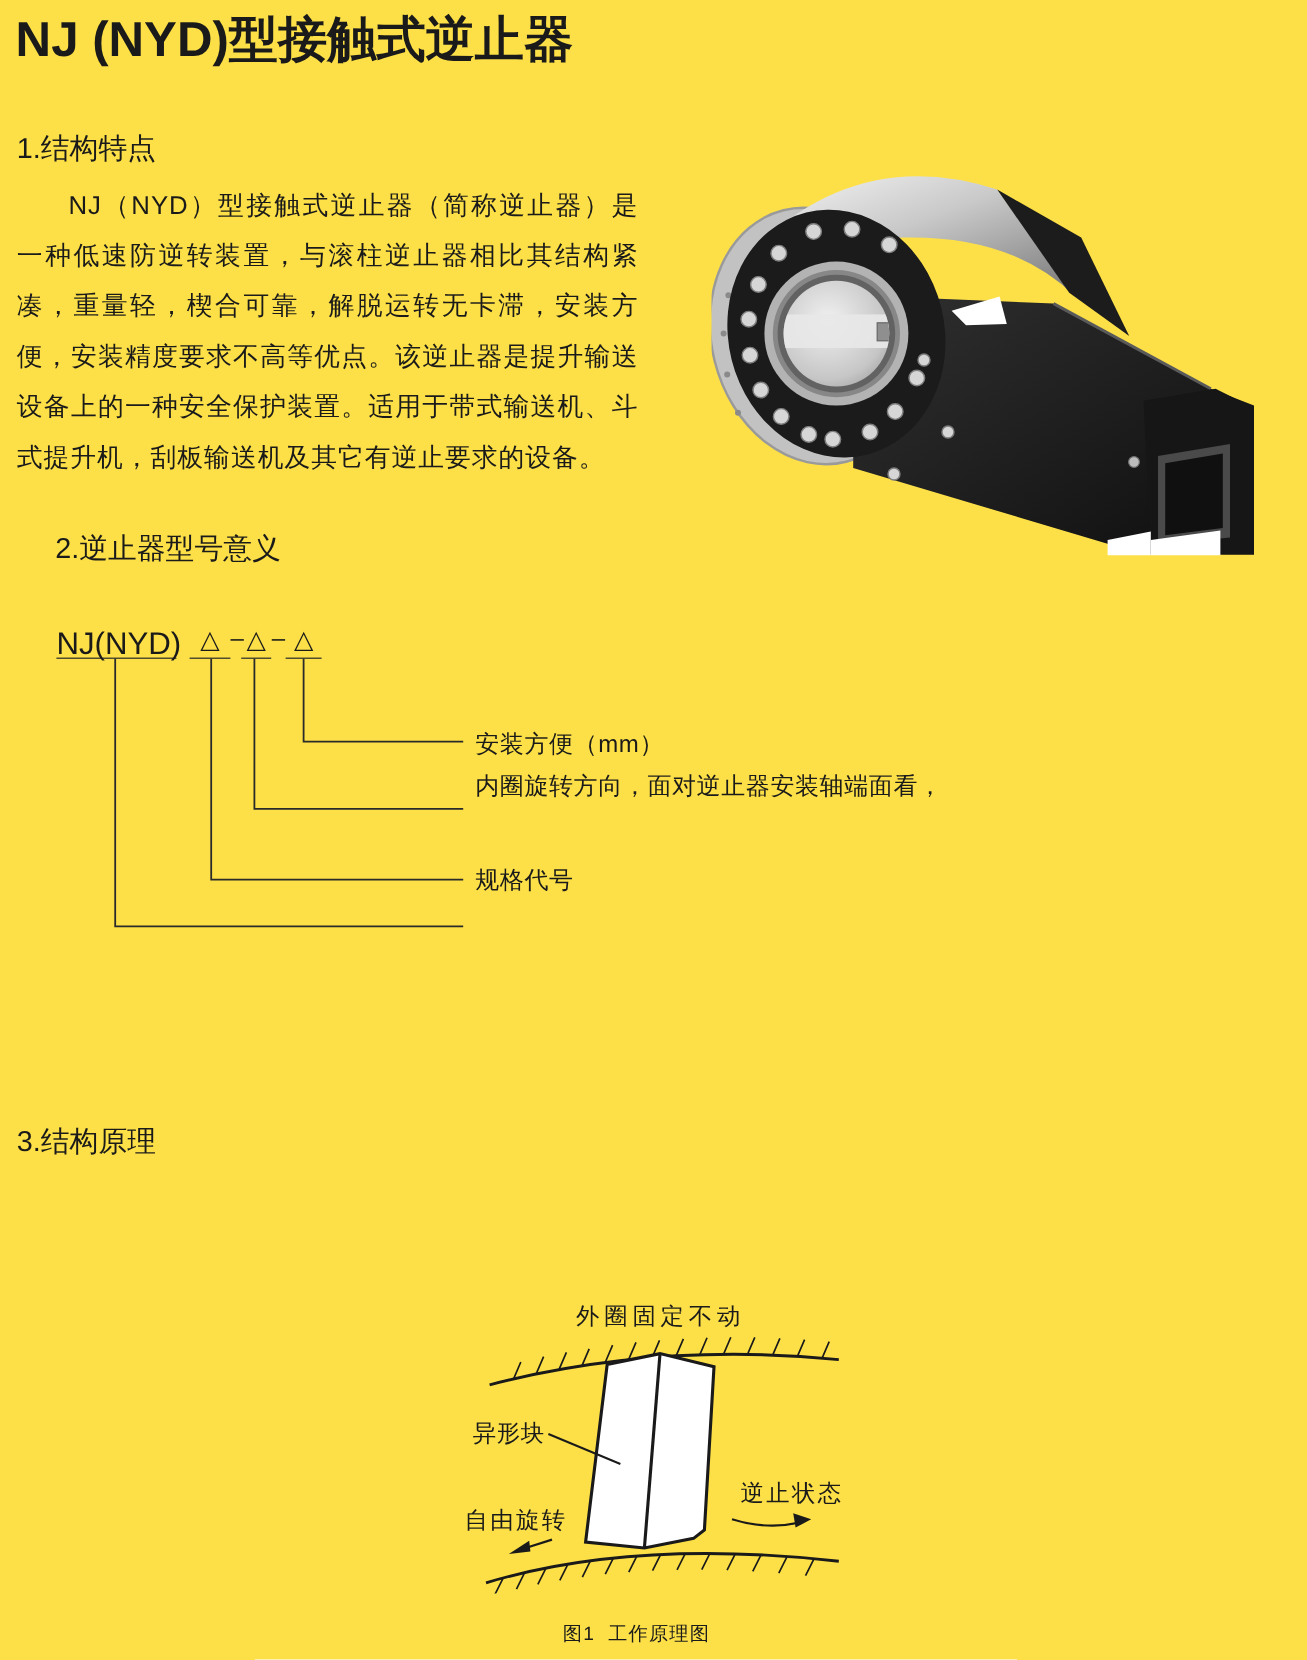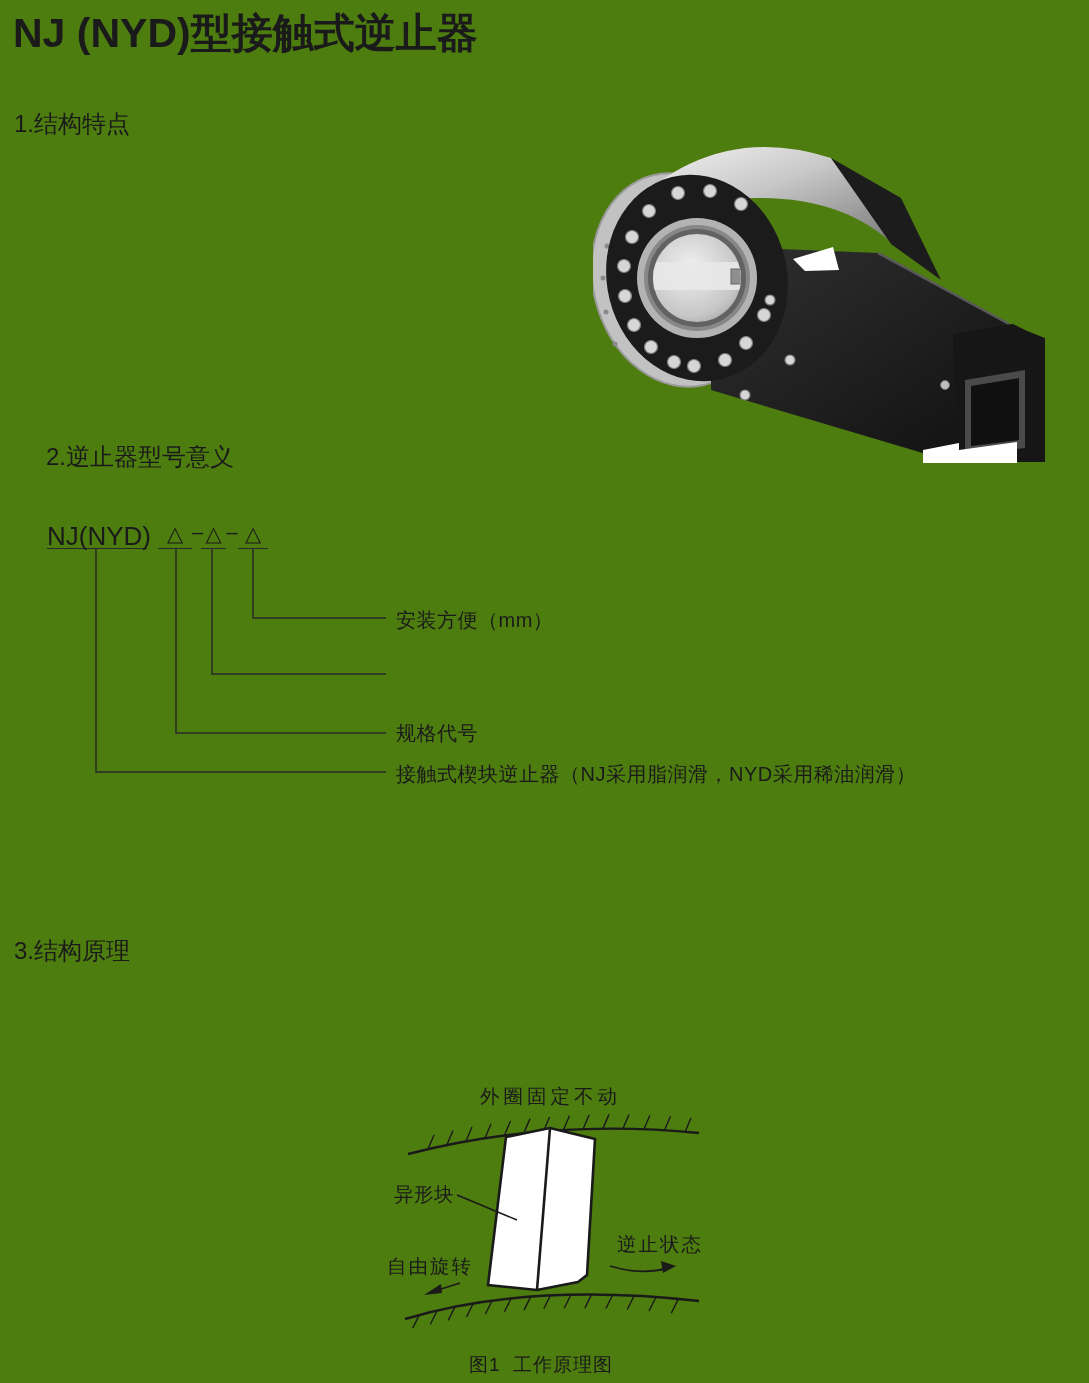--- a/index.html
+++ b/index.html
@@ -1,20 +1,20 @@
 <!DOCTYPE html>
 <html><head>
 <meta charset="utf-8">
 <style>
   html,body{margin:0;padding:0;background:#ffffff;}
   .page{
     position:relative;
     width:1089px;
     height:1383px;
-    background:#4d7c0f;
+    background:#fde047;
     font-family:"Liberation Sans", sans-serif;
     color:#1a1a1a;
     overflow:hidden;
   }
   .abs{position:absolute;}
   .title{
     left:13px; top:6px;
     font-size:41px; font-weight:700; letter-spacing:0px;
     white-space:nowrap;
   }
@@ -55,32 +55,33 @@
   .co-dir1{top:642px;}
   .co-dir2{top:682px;}
   .co-spec{top:720px;}
   .co-type{top:761px;}
   .fig-label{font-size:19.5px; letter-spacing:0.5px; white-space:nowrap;}
   .fl-outer{left:480px; top:1083px; letter-spacing:4px;}
   .fl-wedge{left:394px; top:1181px;text-align:right;}
   .fl-backstop{left:617px; top:1231px; letter-spacing:2px;}
   .fl-free{left:387px; top:1253px; letter-spacing:2px;}
   .caption{
-    left:469px; top:1352px; font-size:19px; letter-spacing:1px; white-space:pre;
+    left:469px; top:1352px; font-size:16px; letter-spacing:1px; white-space:pre;
   }
   svg{display:block;}
 </style>
 </head>
 <body>
 
 <div class="page">
 
   <div class="abs title">NJ (NYD)型接触式逆止器</div>
 
   <div class="abs h2" style="left:14px; top:108px;">1.结构特点</div>
+  <div class="abs body-par par1">NJ（NYD）型接触式逆止器（简称逆止器）是一种低速防逆转装置，与滚柱逆止器相比其结构紧凑，重量轻，楔合可靠，解脱运转无卡滞，安装方便，安装精度要求不高等优点。该逆止器是提升输送设备上的一种安全保护装置。适用于带式输送机、斗式提升机，刮板输送机及其它有逆止要求的设备。</div>
 
   <div class="abs" style="left:593px; top:128px; width:452px; height:335px;">
     <svg width="452" height="335" viewBox="0 0 452 335">
       <defs>
         <linearGradient id="drumG" x1="0" y1="0" x2="1" y2="1">
           <stop offset="0" stop-color="#f7f7f7"></stop>
           <stop offset="0.45" stop-color="#c9c9c9"></stop>
           <stop offset="1" stop-color="#777777"></stop>
         </linearGradient>
         <linearGradient id="armG" x1="0" y1="0" x2="1" y2="1">
@@ -168,22 +169,22 @@
       <g stroke="#2a2a2a" stroke-width="1.5" fill="none">
         <path d="M 96,34 V 257 H 386"></path>
         <path d="M 176,34 V 218 H 386"></path>
         <path d="M 212,34 V 159 H 386"></path>
         <path d="M 253,34 V 103 H 386"></path>
       </g>
     </svg>
   </div>
 
   <div class="abs callout co-bore">安装方便（mm）</div>
+  <div class="abs callout co-dir1">内圈旋转方向，面对逆止器安装轴端面看，</div>
   <div class="abs callout co-spec">规格代号</div>
-  <div class="abs callout co-type">接触式楔块逆止器（NJ采用脂润滑，NYD采用稀油润滑）</div>
 
 
   <div class="abs h2" style="left:14px; top:935px;">3.结构原理</div>
 
   <div class="abs" style="left:378px; top:1078px; width:340px; height:250px;">
     <svg width="340" height="250" viewBox="0 0 340 250">
       <g stroke="#1a1a1a" fill="none">
 
         <path d="M 30,76 Q 170,40 321,55" stroke-width="2.4"></path>
 

